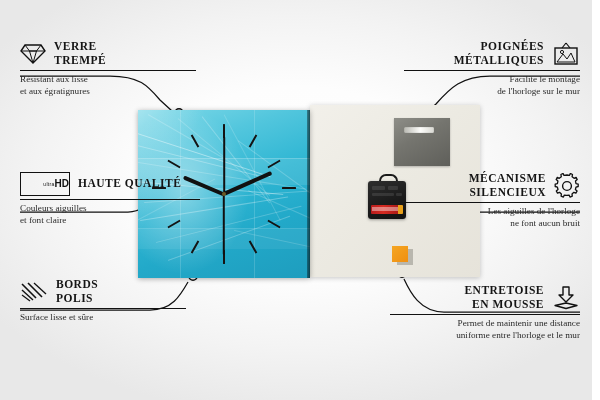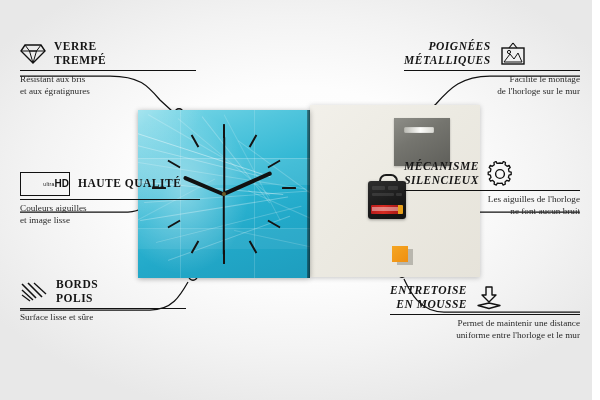--- a/index.html
+++ b/index.html
@@ -91,21 +91,21 @@
     background:#b9b7ae;
   }
   .foam{
     position:absolute;left:392px;top:246px;width:16px;height:16px;
     background:linear-gradient(140deg,#f5a623 0%,#ef8f11 100%);
   }
 
   
   .feat{position:absolute;}
   .feat-head{display:flex;align-items:center;gap:8px;}
-  .feat.right .feat-head{justify-content:flex-start;font-style:italic;}
+  .feat.right .feat-head{justify-content:flex-end;}
   .feat-title{
     font-size:11.5px;font-weight:bold;letter-spacing:.5px;color:#151515;
     line-height:13.5px;text-transform:uppercase;
   }
   .feat.right .feat-title{text-align:right;}
   .rule{height:1.25px;background:#111;margin-top:3px;}
   .feat-sub{
     font-size:9.2px;color:#2a2a2a;line-height:11.4px;margin-top:3px;
     font-family:"Liberation Serif",serif;
   }
@@ -212,39 +212,39 @@
         <path d="M5 2 H21 L25 8 L13 20 L1 8 Z" fill="none" stroke="#111" stroke-width="1.4"></path>
         <path d="M1 8 H25 M5 2 L9.5 8 L13 20 M21 2 L16.5 8 L13 20 M9.5 8 H16.5" fill="none" stroke="#111" stroke-width="1"></path>
       </svg>
       <div>
         <div class="feat-title">VERRE</div>
         <div class="feat-title">TREMPÉ</div>
       </div>
     </div>
     <div class="rule"></div>
     <div class="feat-sub">
-      <div>Résistant aux bris</div>
+      <div>Résistant aux lisse</div>
       <div>et aux égratignures</div>
     </div>
   </div>
 
   <div class="feat" style="left:20px;top:172px;width:180px;">
     <div class="feat-head">
       <div class="icon hd-box">
         <span class="hd-ultra">ultra</span>
         <span class="hd-main">HD</span>
       </div>
       <div>
         <div class="feat-title">HAUTE QUALITÉ</div>
       </div>
     </div>
     <div class="rule"></div>
     <div class="feat-sub">
       <div>Couleurs aiguilles</div>
-      <div>et image lisse</div>
+      <div>et font claire</div>
     </div>
   </div>
 
   <div class="feat" style="left:20px;top:278px;width:166px;">
     <div class="feat-head">
       <svg class="icon" width="28" height="22" viewBox="0 0 28 22">
         <path d="M2 3 L16 17" stroke="#111" stroke-width="1.6" fill="none"></path>
         <path d="M2 9 L13 19" stroke="#111" stroke-width="1.4" fill="none"></path>
         <path d="M2 14 L10 20" stroke="#111" stroke-width="1.2" fill="none"></path>
         <path d="M8 2 L22 16" stroke="#111" stroke-width="1.6" fill="none"></path>
@@ -274,21 +274,21 @@
         <circle cx="10" cy="10" r="1.6" fill="none" stroke="#111" stroke-width="1"></circle>
       </svg>
     </div>
     <div class="rule"></div>
     <div class="feat-sub">
       <div>Facilite le montage</div>
       <div>de l'horloge sur le mur</div>
     </div>
   </div>
 
-  <div class="feat right" style="left:404px;top:160px;width:176px;">
+  <div class="feat right" style="left:404px;top:172px;width:176px;">
     <div class="feat-head">
       <div>
         <div class="feat-title">MÉCANISME</div>
         <div class="feat-title">SILENCIEUX</div>
       </div>
       <svg class="icon" width="26" height="26" viewBox="0 0 26 26">
         <path d="M13 2 l2.4 .4 .9-2 2.2 1.1 -.4 2.2 2 1.6 2-.9 1.1 2.2 -1.7 1.5 .5 2.5 2.2 .5 0 2.4 -2.2 .6 -.6 2.4 1.7 1.5 -1.2 2.1 -2-.8 -1.9 1.6 .3 2.2 -2.3 1 -.9-2 -2.4 .3 -2.4-.3 -.9 2 -2.3-1 .3-2.2 -1.9-1.6 -2 .8 -1.2-2.1 1.7-1.5 -.6-2.4 -2.2-.6 0-2.4 2.2-.5 .5-2.5 -1.7-1.5 1.1-2.2 2 .9 2-1.6 -.4-2.2 2.2-1.1 .9 2 z" fill="none" stroke="#111" stroke-width="1.3" stroke-linejoin="round"></path>
         <circle cx="13" cy="13" r="4.4" fill="none" stroke="#111" stroke-width="1.4"></circle>
       </svg>
     </div>

